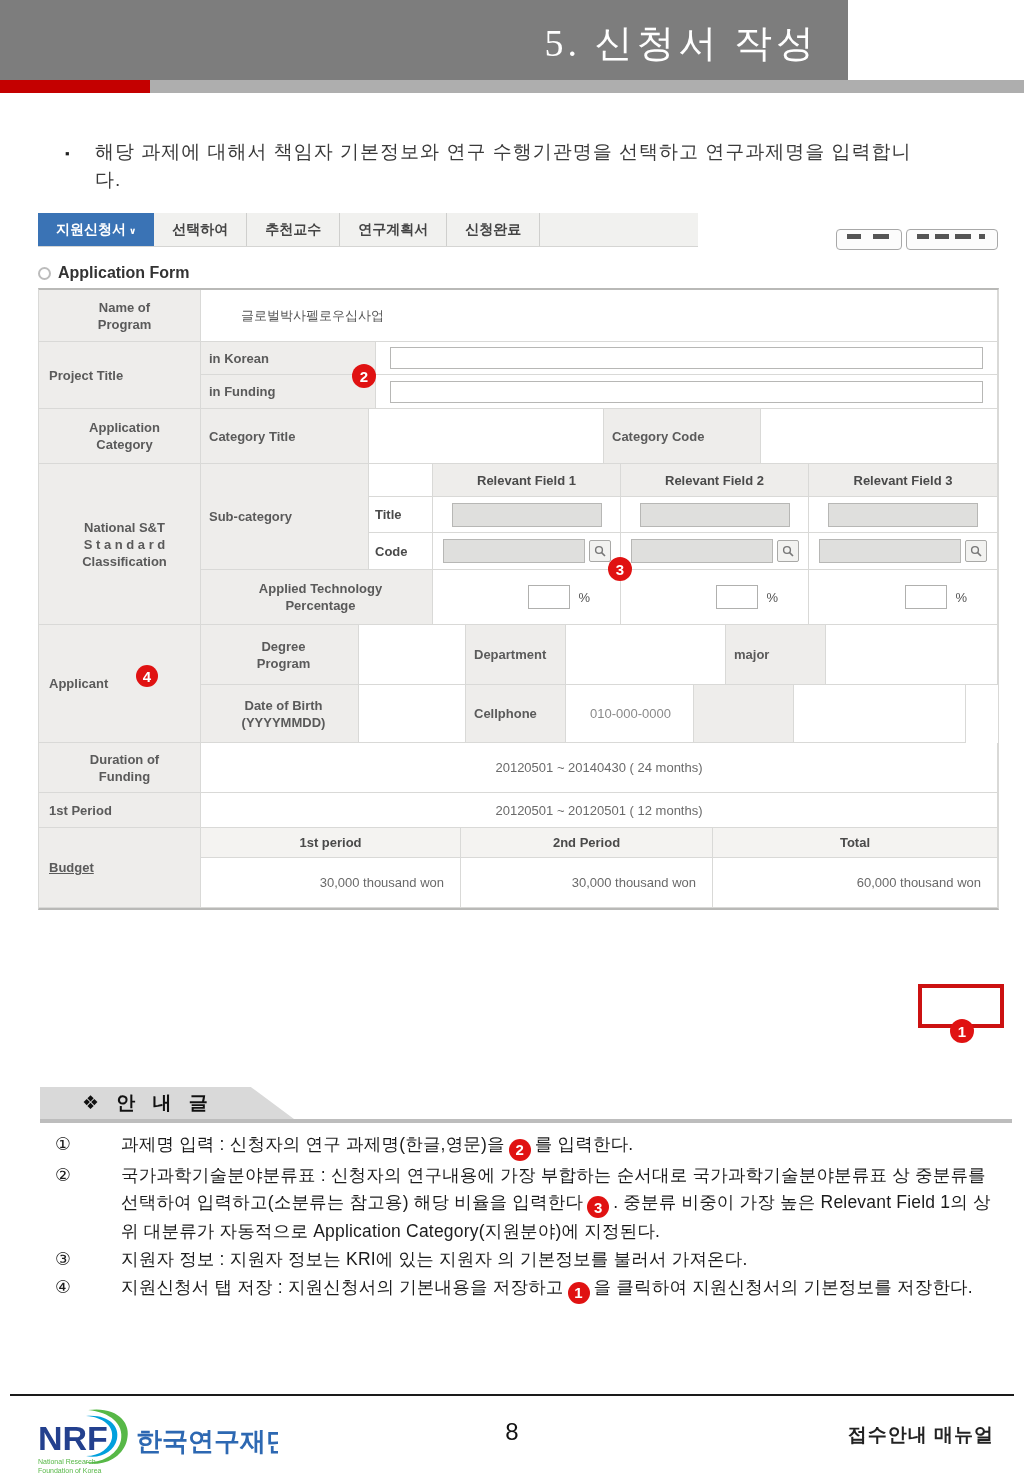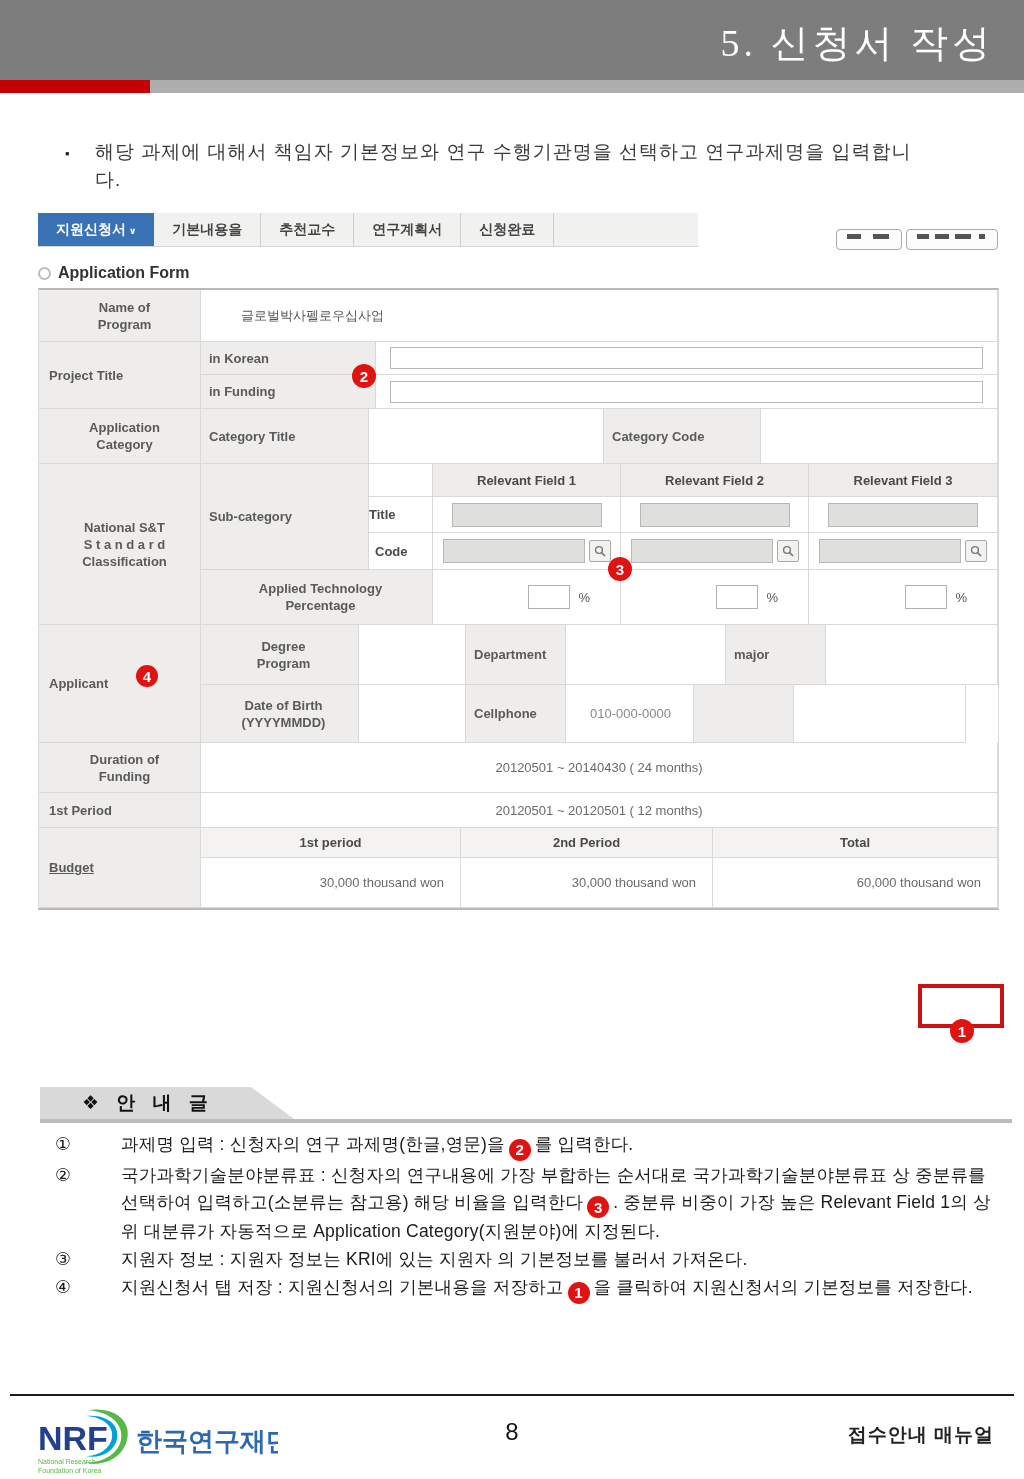--- a/index.html
+++ b/index.html
@@ -1,20 +1,20 @@
 <!DOCTYPE html>
 <html><head>
 <meta charset="utf-8">
 <style>
   html,body{margin:0;padding:0;background:#fff;}
   body{font-family:"Liberation Sans","DejaVu Sans",sans-serif;}
   .page{position:relative;width:1024px;height:1479px;background:#fff;overflow:hidden;}
 
   
-  .hdr{position:absolute;left:0;top:0;width:1024px;height:80px;background:#7d7d7d;}
+  .hdr{position:absolute;left:0;top:0;width:848px;height:80px;background:#7d7d7d;}
   .hdr-title{position:absolute;right:30px;top:18px;color:#ffffff;
     font-family:"Liberation Serif","DejaVu Serif",serif;font-size:38px;letter-spacing:4px;font-weight:400;}
   .stripe{position:absolute;left:0;top:80px;width:1024px;height:13px;background:#aeaeae;}
   .stripe-red{position:absolute;left:0;top:0;width:150px;height:13px;background:#c40000;}
 
   
   .intro{position:absolute;left:65px;top:138px;width:880px;font-size:19px;line-height:28px;color:#3a3a3a;}
   .intro .blt{position:absolute;left:0;top:2px;font-size:13px;color:#222;}
   .intro .txt{display:block;margin-left:30px;width:840px;letter-spacing:1px;}
 
@@ -95,21 +95,21 @@
   </div>
 
   <div class="form-wrap">
 
     <div class="tabbar">
       <div class="tab active">
         <span>지원신청서</span>
         <span class="caret">∨</span>
       </div>
       <div class="tab">
-          <span>기본내용을</span>
+          <span>선택하여</span>
         </div>
       <div class="tab">
           <span>추천교수</span>
         </div>
       <div class="tab">
           <span>연구계획서</span>
         </div>
       <div class="tab">
           <span>신청완료</span>
         </div>
@@ -180,21 +180,21 @@
           <div class="grp">
             <div class="cell lab2" style="width:168px;height:106px;">Sub-category</div>
             <div class="col" style="width:629px;">
               <div class="grp" style="height:33px;">
                 <div class="cell white" style="width:64px;"></div>
                 <div class="cell rf-head" style="width:188px;">Relevant Field 1</div>
                 <div class="cell rf-head" style="width:188px;">Relevant Field 2</div>
                 <div class="cell rf-head" style="width:189px;">Relevant Field 3</div>
               </div>
               <div class="grp" style="height:36px;">
-                <div class="cell white" style="width:64px;font-weight:bold;color:#4a4a4a;">Title</div>
+                <div class="cell white" style="width:64px;font-weight:bold;color:#4a4a4a;padding-left:6px;">Title</div>
                 <div class="cell white center" style="width:188px;">
                     <div class="grayfill" style="width:150px;"></div>
                   </div>
                 <div class="cell white center" style="width:188px;">
                     <div class="grayfill" style="width:150px;"></div>
                   </div>
                 <div class="cell white center" style="width:189px;">
                     <div class="grayfill" style="width:150px;"></div>
                   </div>
               </div>

